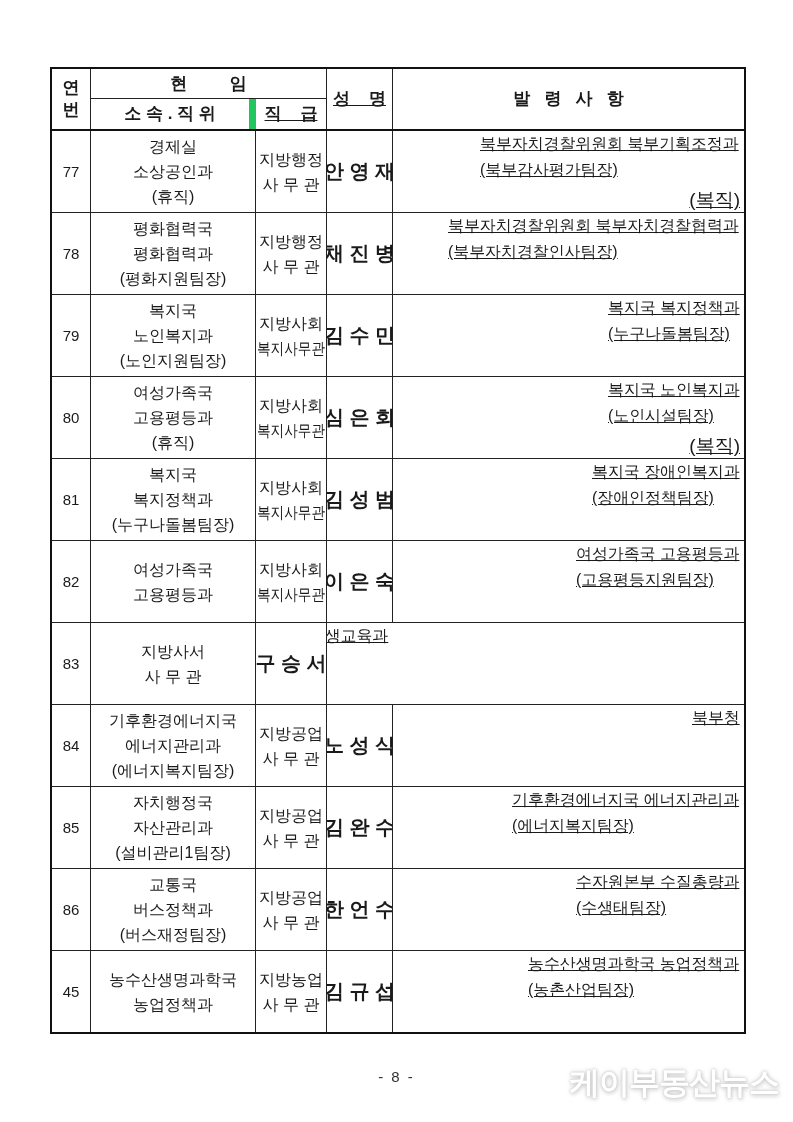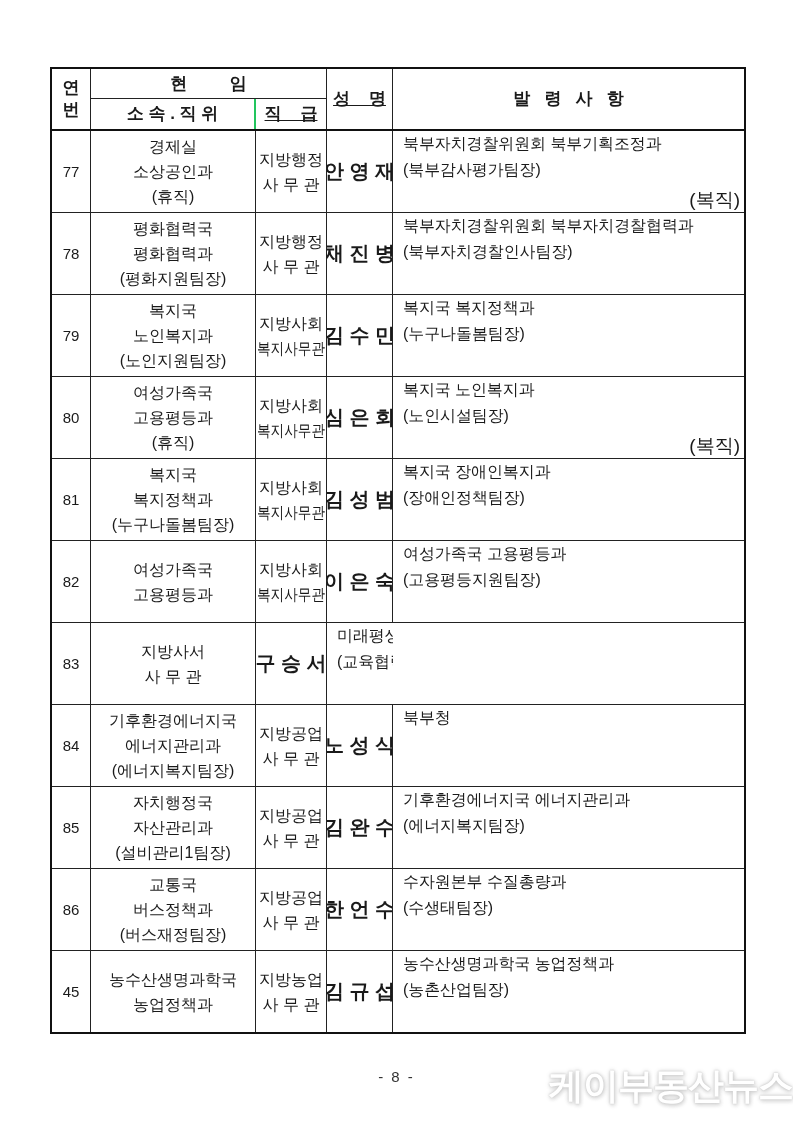--- a/index.html
+++ b/index.html
@@ -39,21 +39,21 @@
   .th {
     display: flex;
     align-items: center;
     justify-content: center;
     white-space: pre;
     line-height: 22px;
     text-align: center;
   }
   .th-no     { grid-column: 1; grid-row: 1 / 3; border-right: 1px solid #222; }
   .th-group  { grid-column: 2 / 4; grid-row: 1; border-bottom: 1px solid #222; border-right: 1px solid #222; }
-  .th-dept   { grid-column: 2; grid-row: 2; border-right: 2px solid #22c55e; }
+  .th-dept   { grid-column: 2; grid-row: 2; border-right: 7px solid #22c55e; }
   .th-rank   { grid-column: 3; grid-row: 2; border-right: 1px solid #222; text-decoration: underline; }
   .th-name   { grid-column: 4; grid-row: 1 / 3; border-right: 1px solid #222; text-decoration: underline; }
   .th-assign { grid-column: 5; grid-row: 1 / 3; }
   
   .tr {
     display: grid;
     grid-template-columns: 39px 165px 71px 66px 1fr;
     height: 81px;
   }
   .tr + .tr { border-top: 1px solid #222; }
@@ -70,25 +70,26 @@
   }
   .c-no   { font-size: 15px; }
   .c-dept div, .c-rank div { white-space: nowrap; }
   .c-name {
     font-weight: bold;
     font-size: 20px;
     white-space: pre;
   }
   .c-assign {
     flex-direction: column;
-    align-items: flex-start;
+    align-items: flex-end;
     justify-content: flex-start;
     border-right: none;
     text-align: left;
     padding: 0 4px 0 10px;
+    text-decoration: underline;
   }
   .assign-lines { flex: 1 1 auto; min-width: 0; }
   .assign-lines div { white-space: nowrap; line-height: 26px; }
   .note {
     flex: 0 0 auto;
     margin-left: auto;
     font-size: 19px;
     white-space: nowrap;
   }
   .c-rank .fit { transform-origin: center center; }
@@ -98,23 +99,23 @@
     position: absolute;
     left: 0; right: 0;
     top: 1068px;
     text-align: center;
     font-size: 15px;
     color: #333;
     letter-spacing: 2px;
   }
   .watermark {
     position: absolute;
-    right: 0;
+    right: 14px;
     top: 1062px;
-    font-size: 36px;
+    font-size: 31px;
     font-weight: bold;
     letter-spacing: -1px;
     color: #ffffff;
     text-shadow: 0 0 2px #c4c4c4, 0 0 5px #cfcfcf, 1px 2px 4px #d9d9d9;
     white-space: nowrap;
   }
 </style>
 </head>
 <body>
 

